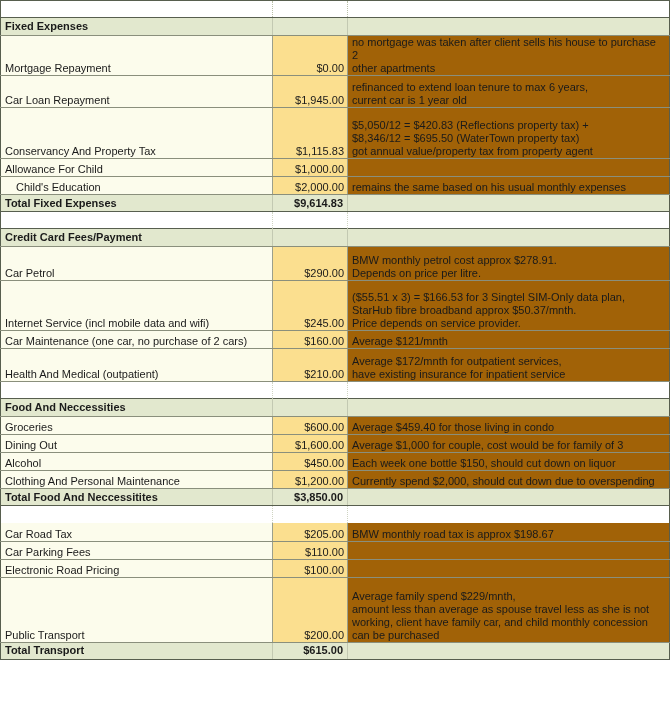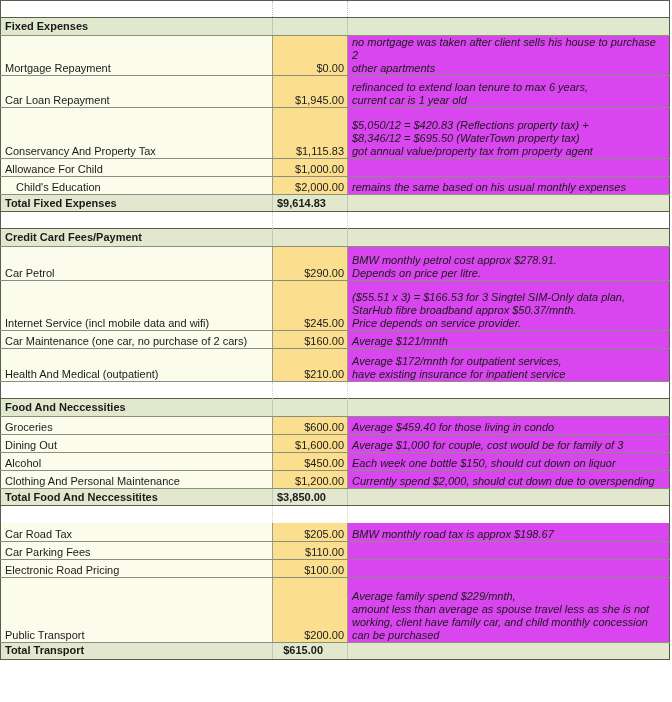--- a/index.html
+++ b/index.html
@@ -92,38 +92,37 @@
     text-align: left;
   }
   .row td.d-amt {
     background: #fbdf8f;
     border-right: 1px solid #9a9f8c;
     border-bottom: 1px solid #8a8f7c;
     text-align: right;
     padding-right: 3px;
   }
   .row td.d-note {
-    background: #d946ef;
+    background: #a16207;
     border-right: 1px solid #575e4e;
     border-bottom: 1px solid #8a8f7c;
     text-align: left;
     padding-left: 4px;
-    font-style: italic;
   }
 
   
   .total td {
     background: #e2e8ce;
     font-weight: bold;
     border-top: 1px solid #575e4e;
     border-bottom: 1px solid #575e4e;
     vertical-align: middle;
   }
   .total td.t-label { border-left: 1px solid #575e4e; border-right: 1px solid #c3c9b2; }
-  .total td.t-amt   { border-right: 1px solid #c3c9b2; text-align: right; padding-right: 24px; }
+  .total td.t-amt   { border-right: 1px solid #c3c9b2; text-align: right; padding-right: 4px; }
   .total td.t-note  { border-right: 1px solid #575e4e; }
 
   .nowrap-cell { white-space: pre-line; }
 </style>
 </head>
 <body>
 
 <div class="sheet">
   <table class="grid">
     <colgroup>

